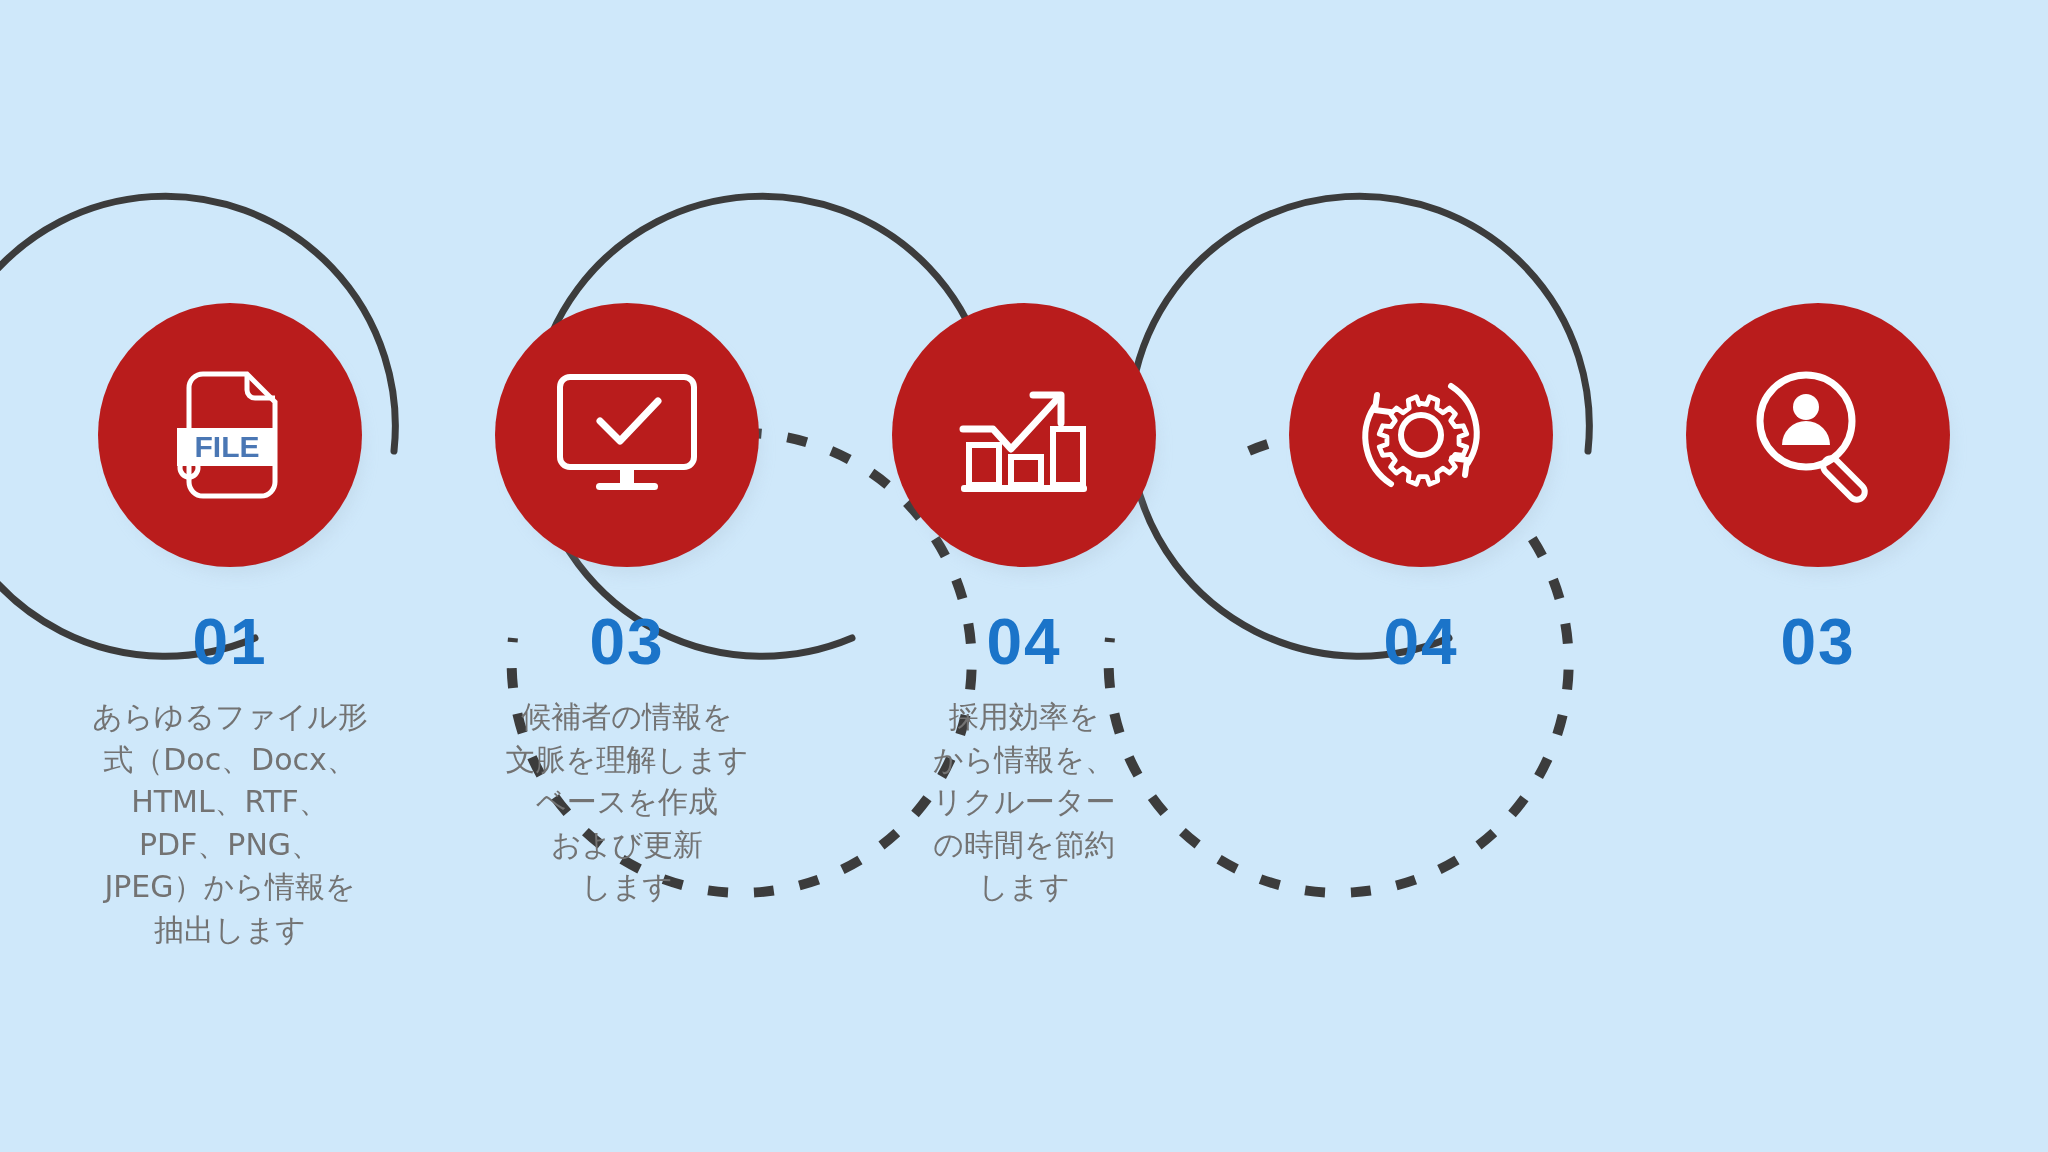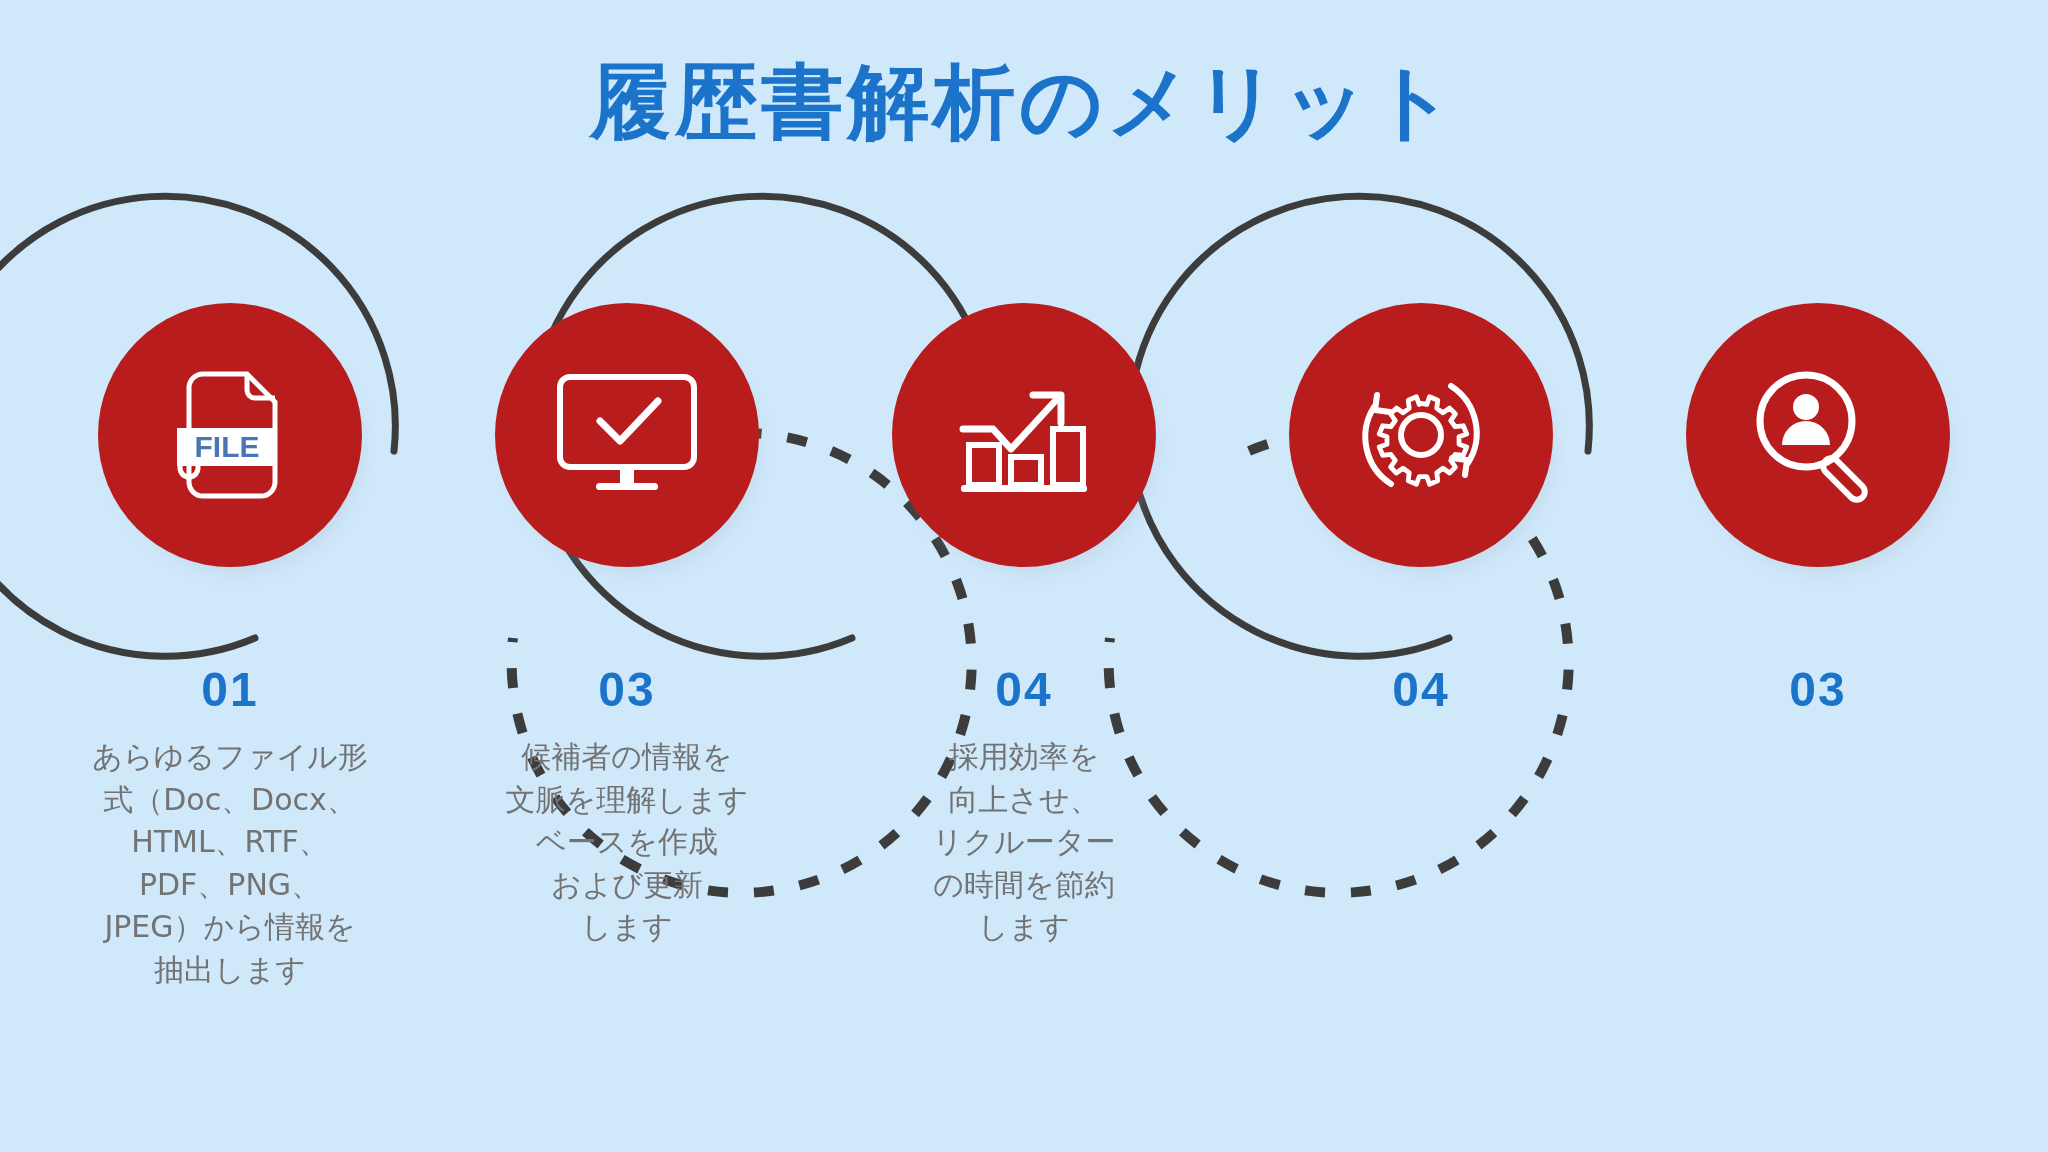--- a/index.html
+++ b/index.html
@@ -89,22 +89,22 @@
     height: 264px;
     border-radius: 50%;
     background: #b91c1c;
     display: flex;
     align-items: center;
     justify-content: center;
   }
   .disc svg { display: block; }
 
   .num {
-    margin-top: 96px;
-    font-size: 48px;
+    margin-top: 40px;
+    font-size: 64px;
     font-weight: 700;
     color: #1b74c9;
     letter-spacing: 2px;
     line-height: 1;
   }
   .desc {
     margin-top: 22px;
     font-size: 30px;
     line-height: 1.42;
     color: #737373;
@@ -112,21 +112,20 @@
     width: 360px;
     white-space: pre-line;
     font-family: "DejaVu Sans", "Liberation Sans", sans-serif;
   }
 </style>
 </head>
 <body>
 
 <div id="canvas">
 
-  <div class="title">履歴書解析のメリット</div>
 
   <svg id="arcs" viewBox="0 0 2048 1152" width="2048" height="1152" aria-hidden="true">
 
     <g fill="none" stroke="#3c3c3c" stroke-width="7" stroke-linecap="round">
       <path d="M 255 638 A 230 230 0 1 1 394 451"></path>
       <path d="M 852 638 A 230 230 0 1 1 991 451"></path>
       <path d="M 1449 638 A 230 230 0 1 1 1588 451"></path>
     </g>
 
     <g fill="none" stroke="#3c3c3c" stroke-width="10" stroke-linecap="butt" stroke-dasharray="20 26">
@@ -191,21 +190,21 @@
             <path d="M74 22 H102 V50" fill="none" stroke="#ffffff" stroke-width="7" stroke-linecap="round" stroke-linejoin="round"></path>
             <rect x="10" y="72" width="30" height="40" fill="none" stroke="#ffffff" stroke-width="6"></rect>
             <rect x="52" y="84" width="30" height="28" fill="none" stroke="#ffffff" stroke-width="6"></rect>
             <rect x="94" y="56" width="30" height="56" fill="none" stroke="#ffffff" stroke-width="6"></rect>
             <rect x="2" y="112" width="126" height="7" rx="3" fill="#ffffff"></rect>
           </svg>
         </div>
       </div>
       <div class="num">04</div>
       <div class="desc">採用効率を
-向上させ、
+から情報を、
 リクルーター
 の時間を節約
 します</div>
     </div>
 
     <div class="step">
       <div class="disc-wrap">
         <div class="disc-shadow"></div>
         <div class="disc">
 

